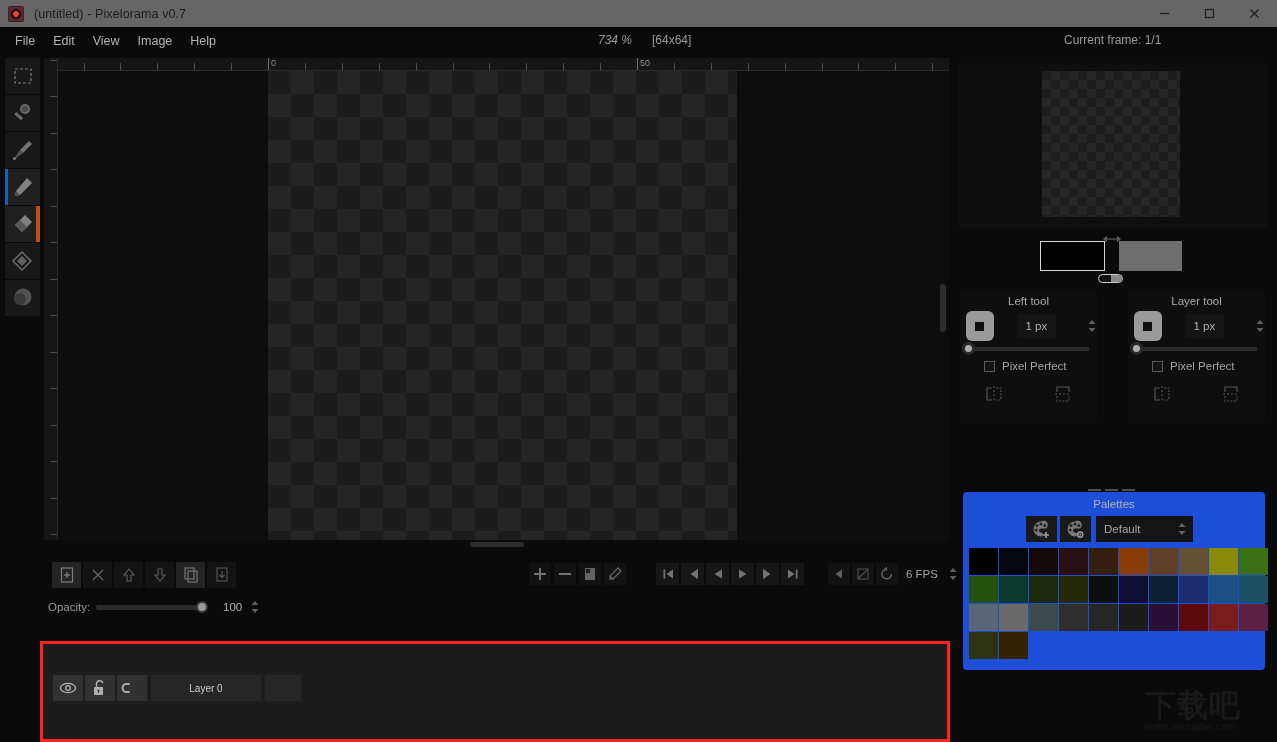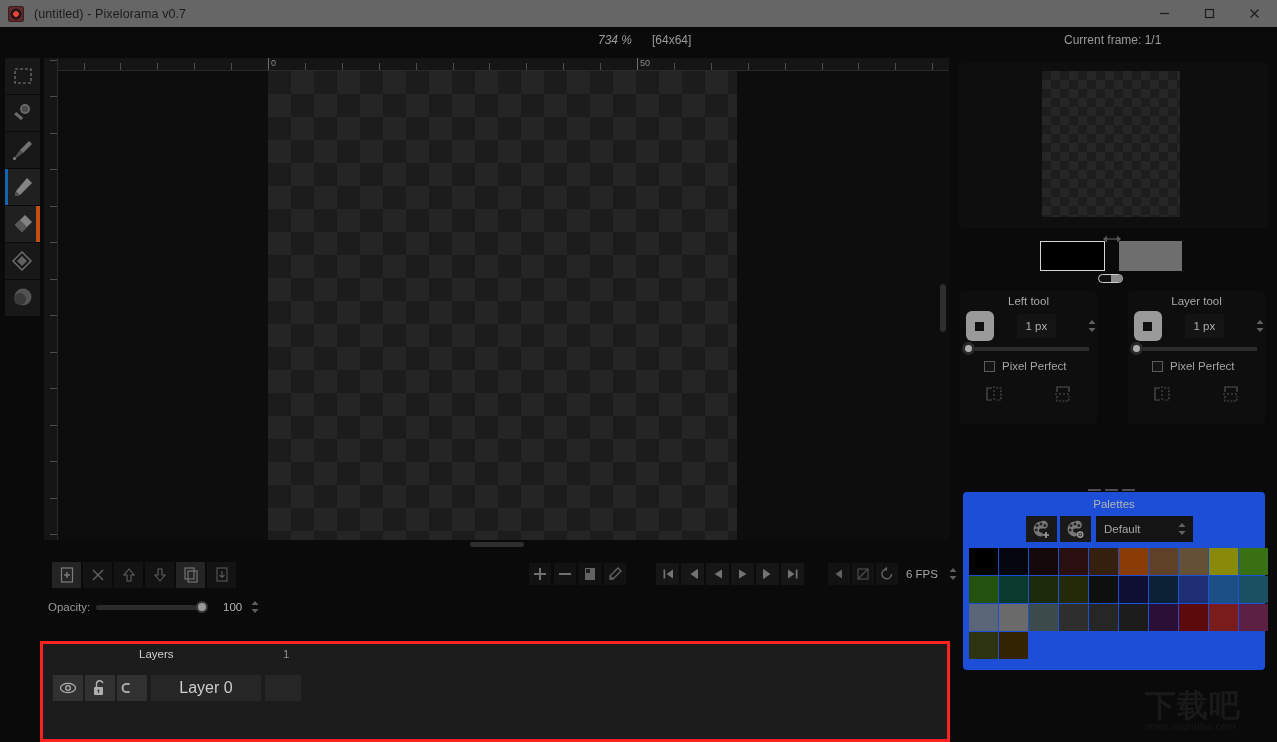--- a/index.html
+++ b/index.html
@@ -106,21 +106,21 @@
   
   .layers-panel { position: absolute; left: 40px; top: 641px; width: 910px; height: 101px;
                   background: #1c1c1c; border: 3px solid #f22; }
   .lp-header { position: absolute; left: 0; top: 4px; width: 100%; height: 22px; }
   .lp-title { position: absolute; left: 96px; font-size: 11.5px; color: #cfcfcf; }
   .lp-framenum { position: absolute; left: 240px; font-size: 11.5px; color: #8f8f8f; }
   .lp-row { position: absolute; left: 10px; top: 31px; display: flex; align-items: center; gap: 2px; }
   .lp-btn { width: 30px; height: 26px; background: #313131; display: flex; align-items: center;
             justify-content: center; }
   .lp-btn svg { opacity: .8; display: block; }
-  .lp-name { width: 110px; height: 26px; background: #262626; color: #cdcdcd; font-size: 16px;
+  .lp-name { width: 110px; height: 26px; background: #262626; color: #cdcdcd; font-size: 10px;
              display: flex; align-items: center; justify-content: center; margin-left: 2px; }
   .lp-cell { width: 36px; height: 26px; background: #262626; margin-left: 2px; }
 
   
   .preview { position: absolute; left: 958px; top: 63px; width: 310px; height: 165px; background: #0e0e0e;
              border-radius: 4px; }
   .preview-img {
     position: absolute; left: 84px; top: 8px; width: 138px; height: 146px;
     background-image:
       linear-gradient(45deg, #262626 25%, transparent 25%, transparent 75%, #262626 75%),
@@ -200,20 +200,27 @@
         </svg>
     </div>
     <div class="wc">
       <svg width="13" height="13" viewBox="0 0 13 13">
           <line x1="2.5" y1="2.5" x2="10.5" y2="10.5" stroke="#1d1d1d" stroke-width="1.2"></line>
           <line x1="10.5" y1="2.5" x2="2.5" y2="10.5" stroke="#1d1d1d" stroke-width="1.2"></line>
         </svg>
     </div>
   </div>
 
+  <div class="menubar">
+    <div class="menuitem">File</div>
+    <div class="menuitem">Edit</div>
+    <div class="menuitem">View</div>
+    <div class="menuitem">Image</div>
+    <div class="menuitem">Help</div>
+  </div>
 
   <div class="topstat" id="zoom-level">734 %</div>
   <div class="topstat" id="canvas-size">[64x64]</div>
   <div class="topstat" id="current-frame">Current frame: 1/1</div>
 
   <div class="toolcol">
     <div class="tool">
       <svg width="22" height="22" viewBox="0 0 22 22">
           <rect x="3" y="4" width="16" height="14" fill="none" stroke="#b8b8b8" stroke-width="1.2" stroke-dasharray="3 2"></rect>
         </svg>
@@ -448,24 +455,20 @@
     <span class="fps-label">6 FPS</span>
     <span class="spin">
       <svg width="10" height="14" viewBox="0 0 10 14">
           <path d="M5 1 L8.5 5 L1.5 5 Z" fill="#a5a5a5"></path>
           <path d="M5 13 L8.5 9 L1.5 9 Z" fill="#a5a5a5"></path>
         </svg>
     </span>
   </div>
 
   <div class="layers-panel">
-    <div class="lp-header">
-      <span class="lp-title">Layers</span>
-      <span class="lp-framenum">1</span>
-    </div>
     <div class="lp-row">
       <div class="lp-btn">
         <svg width="20" height="20" viewBox="0 0 20 20">
             <ellipse cx="10" cy="10" rx="7.5" ry="4.6" fill="none" stroke="#cfcfcf" stroke-width="1.3"></ellipse>
             <circle cx="10" cy="10" r="2.3" fill="none" stroke="#cfcfcf" stroke-width="1.3"></circle>
           </svg>
       </div>
       <div class="lp-btn">
         <svg width="20" height="20" viewBox="0 0 20 20">
             <path d="M6.5 9 L6.5 5.6 A3.2 3.2 0 0 1 12.8 5.2" fill="none" stroke="#cfcfcf" stroke-width="1.4"></path>

